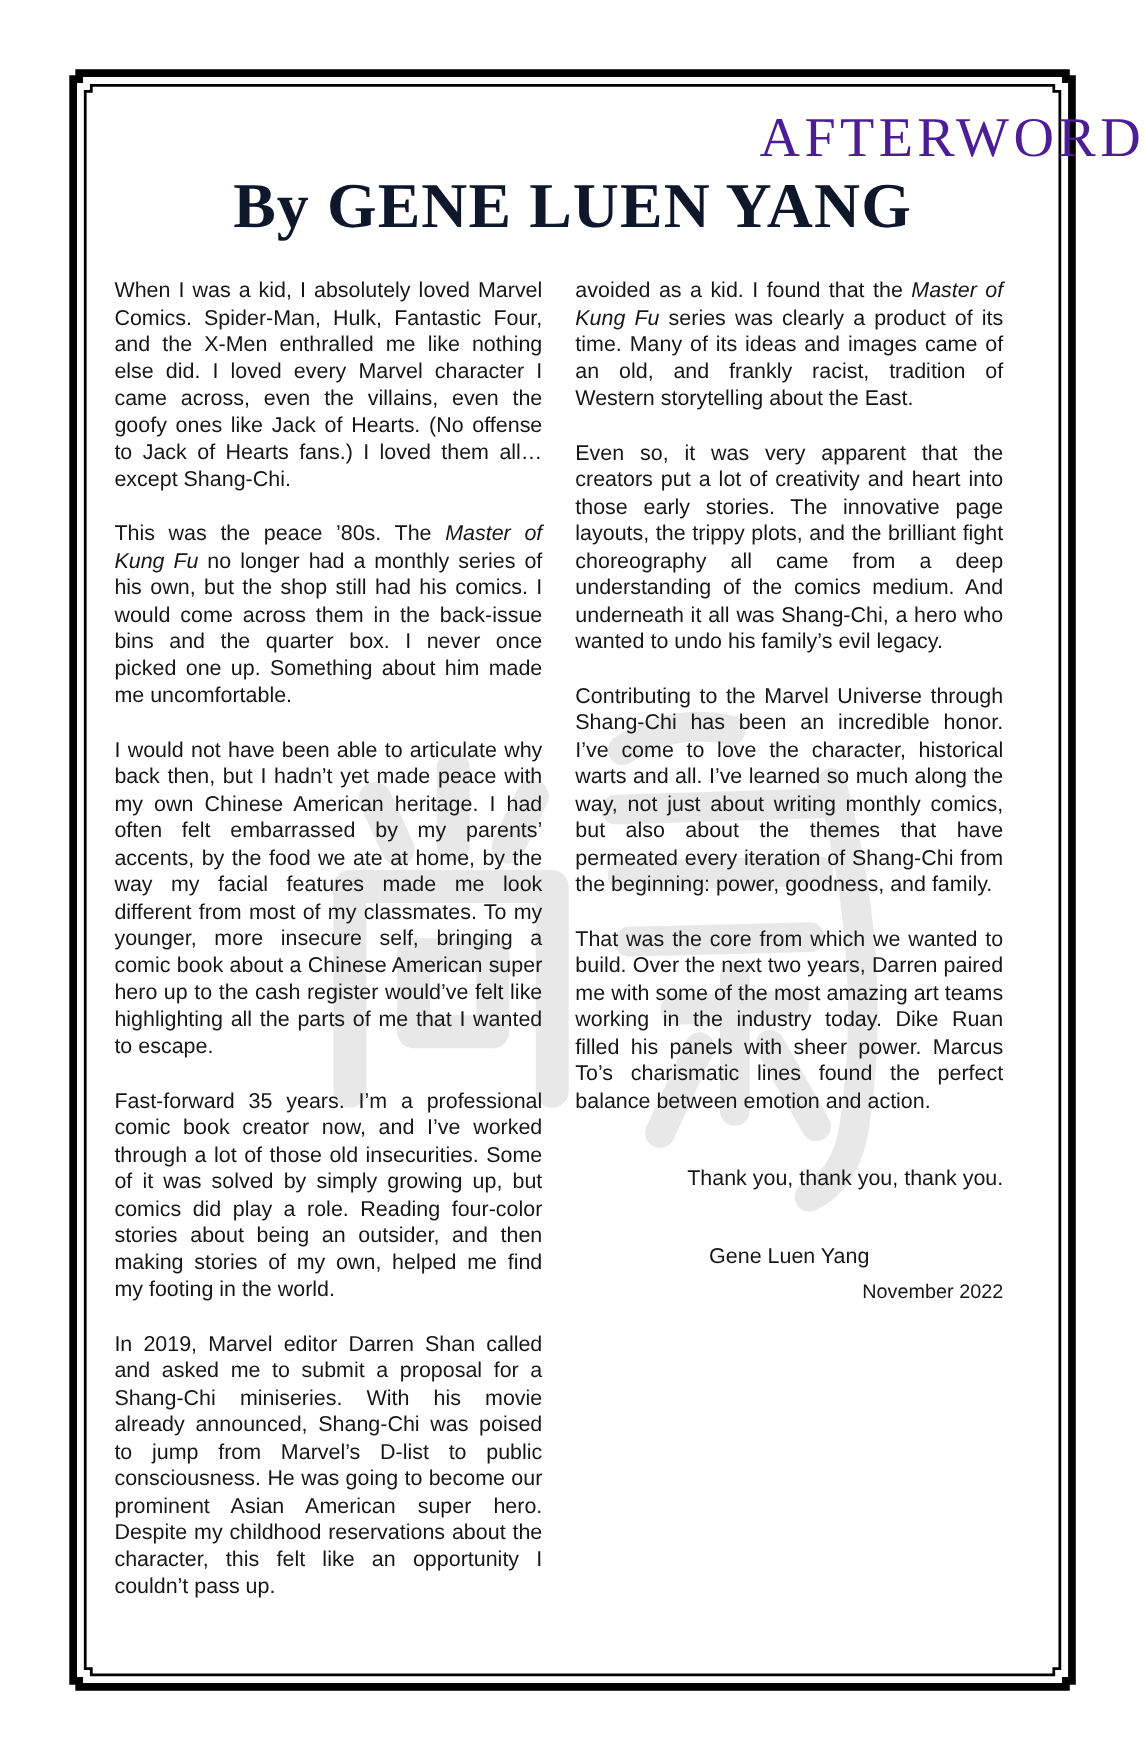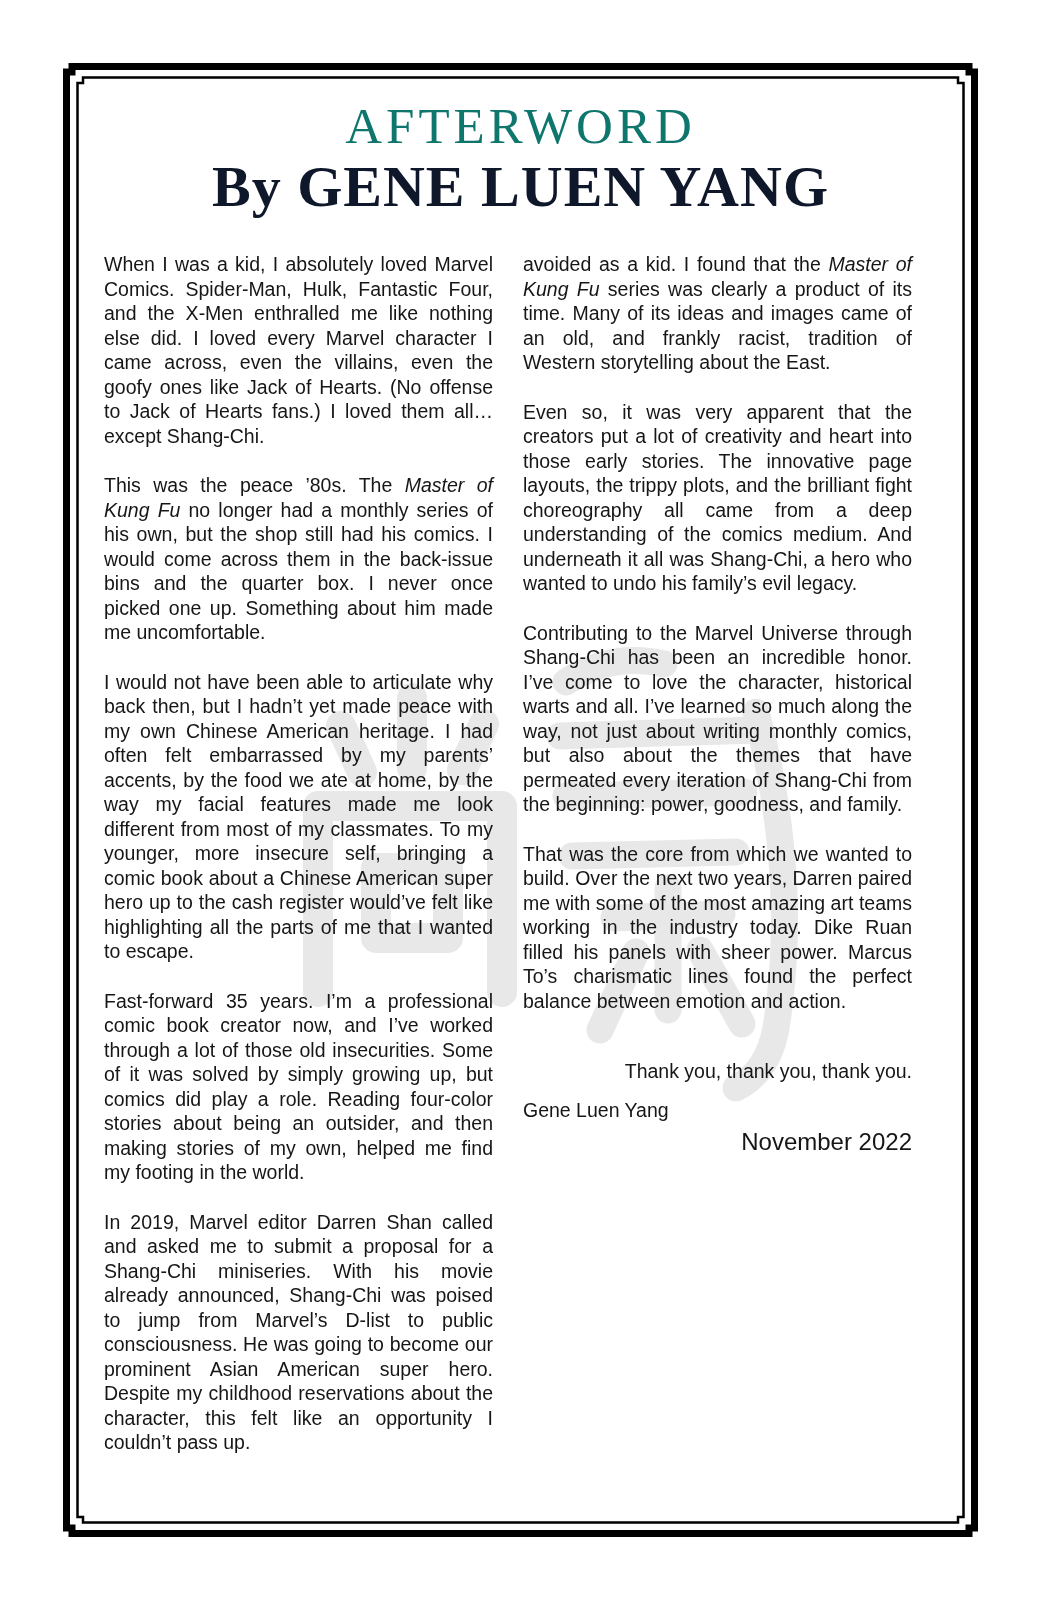--- a/index.html
+++ b/index.html
@@ -26,22 +26,23 @@
     left: 0;
     width: 100%;
     text-align: center;
     z-index: 3;
   }
   .title {
     font-family: "Liberation Serif", serif;
     font-size: 51px;
     line-height: 1.05;
     letter-spacing: 4px;
-    color: #0f766e;
+    color: #4c1d95;
     font-weight: normal;
+    text-align: right;
   }
   .byline {
     font-family: "Liberation Serif", serif;
     font-size: 58px;
     line-height: 1.0;
     font-weight: bold;
     color: #0f172a;
     letter-spacing: 1px;
     margin-top: 4px;
   }
@@ -67,28 +68,28 @@
   .para:last-child { margin-bottom: 0; }
   .para.tight { margin-top: -7px; }
   .para i { font-style: italic; }
   .thanks {
     text-align: right;
     font-size: 19.5px;
     line-height: 24.5px;
     margin-top: 46px;
   }
   .sig-name {
-    text-align: left;
+    text-align: center;
     font-size: 19.5px;
     line-height: 24.5px;
-    margin-top: 14px;
+    margin-top: 46px;
   }
   .sig-date {
     text-align: right;
-    font-size: 24px;
+    font-size: 18px;
     line-height: 24.5px;
     margin-top: 8px;
   }
 </style>
 </head>
 <body>
 
 <svg class="watermark-svg" width="1041" height="1600" viewBox="0 0 1041 1600" aria-hidden="true">
   <g fill="none" stroke="#e8e8e8" stroke-linecap="round" stroke-linejoin="round">
 

